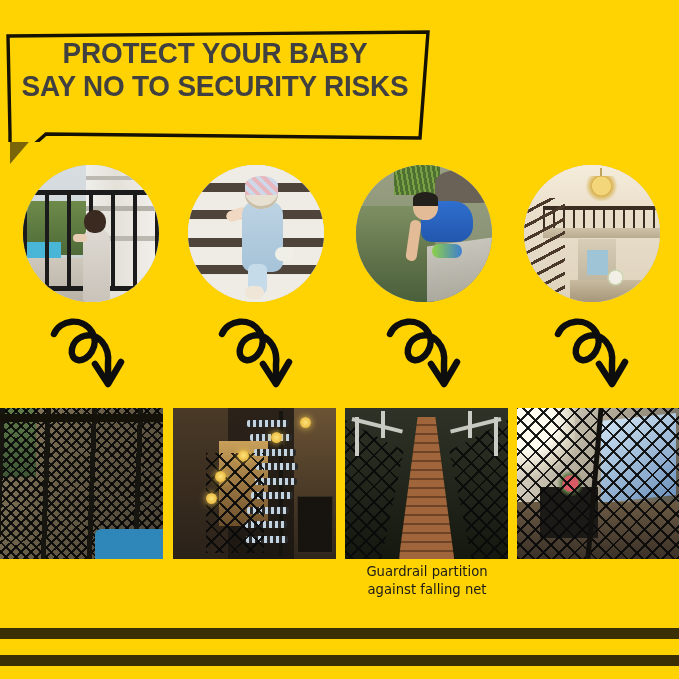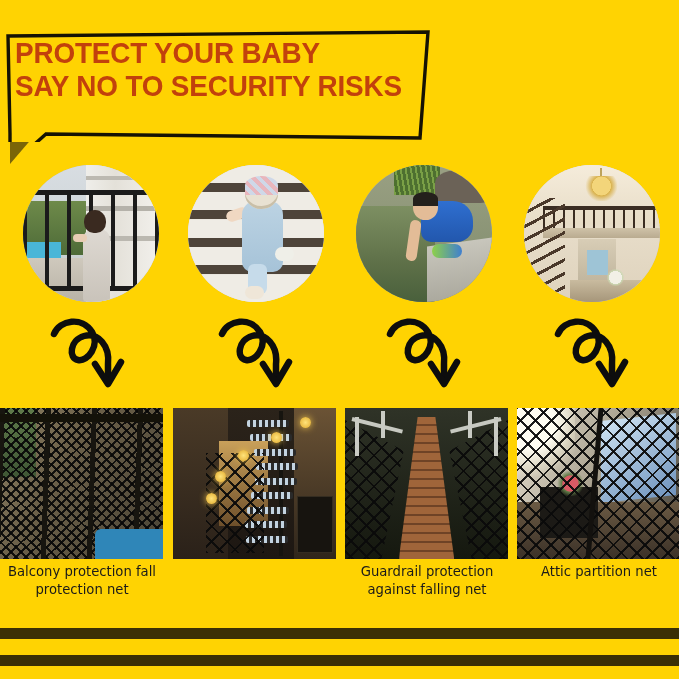--- a/index.html
+++ b/index.html
@@ -30,22 +30,22 @@
   .banner-shape {
     position: absolute;
     inset: 0;
     z-index: 2;
   }
   .banner-text {
     position: absolute;
     z-index: 3;
     left: 0; top: 8px;
     width: 430px;
-    text-align: left;
-    color: #c2410c;
+    text-align: center;
+    color: #404040;
     font-weight: bold;
     line-height: 1.02;
     letter-spacing: -0.2px;
   }
   .banner-line {
     display: block;
     font-size: 30px;
     font-weight: 900;
     font-stretch: condensed;
     transform: scaleX(0.93);
@@ -472,19 +472,17 @@
         <div class="q4-tbl"></div>
         <div class="q4-flow"></div>
       <div class="q4-light"></div>
       <div class="net-d"></div>
       <div class="q4-frame"></div>
     </div>
   </div>
 </div>
 
 <div class="captions">
-  <div class="caption" style="left:2px;   width:160px;">Balcony protection fall protection net</div>
-  <div class="caption" style="left:347px; width:160px;">Guardrail protection against falling net</div>
-  <div class="caption" style="left:519px; width:160px;">Attic partition net</div>
+  <div class="caption" style="left:347px; width:160px;">Guardrail partition against falling net</div>
 </div>
 
 <div class="stripe stripe-1"></div>
 <div class="stripe stripe-2"></div>
 
 </body></html>

